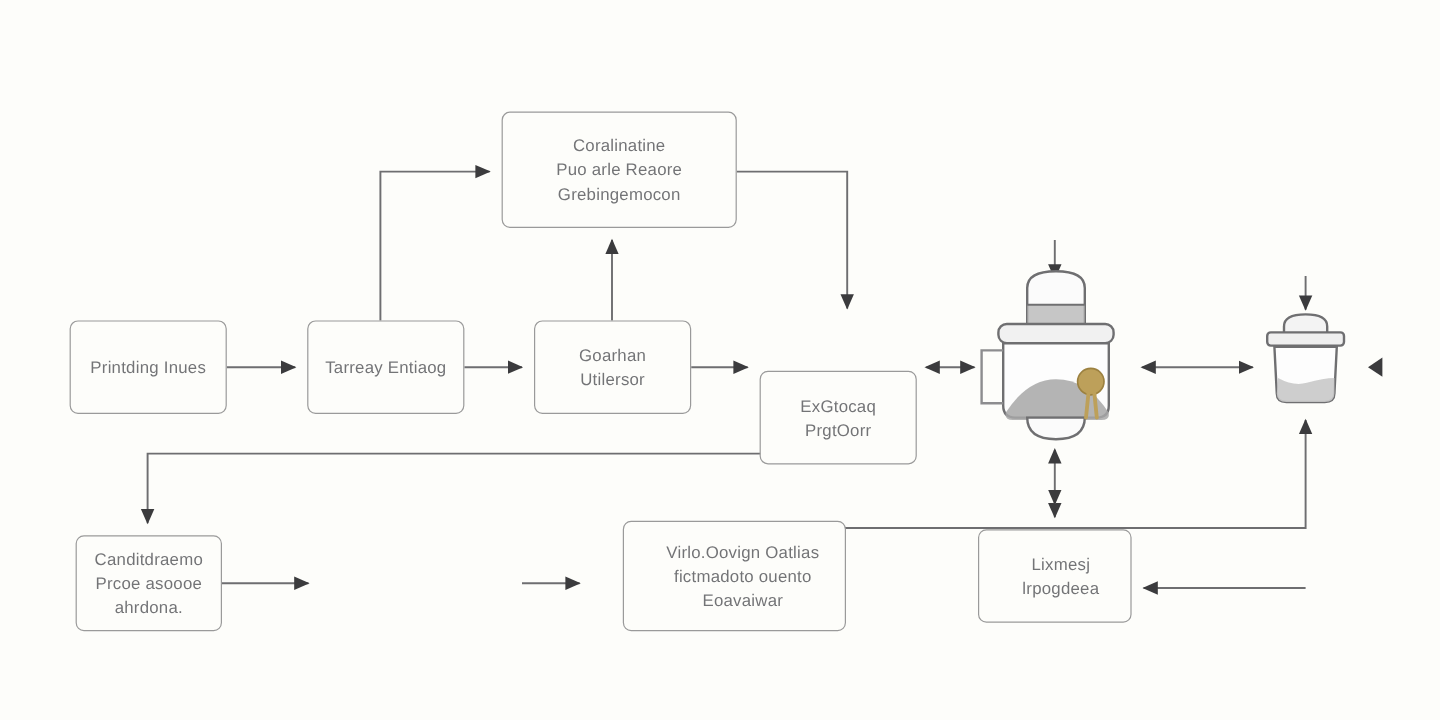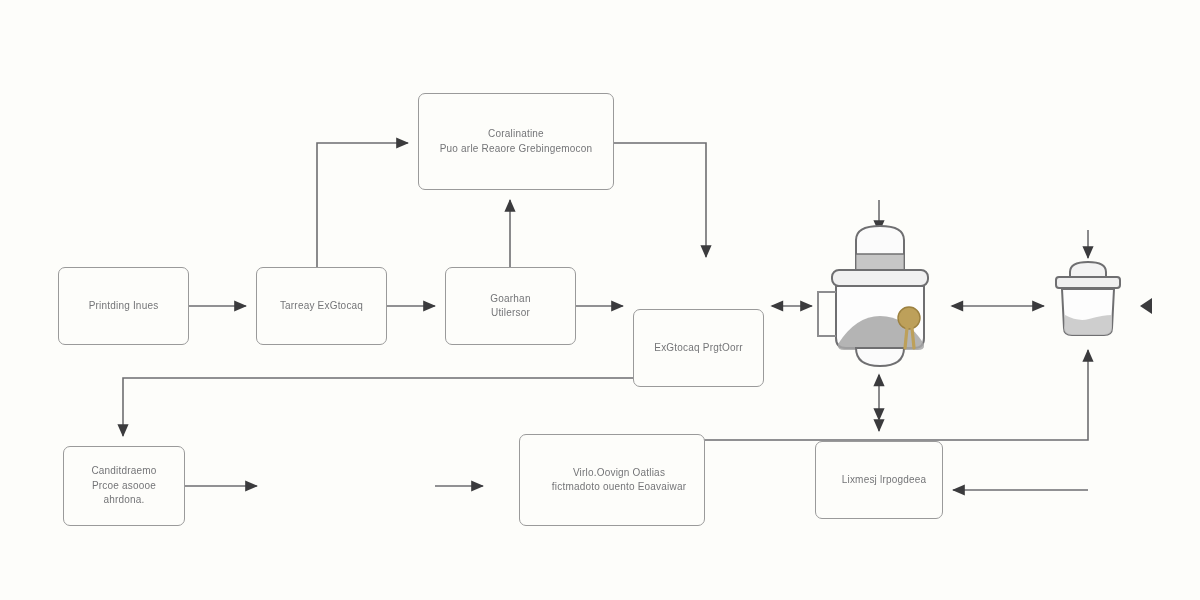--- a/index.html
+++ b/index.html
@@ -15,21 +15,21 @@
     position:absolute;
     box-sizing:border-box;
     border:1.4px solid #9a9a9a;
     border-radius:7px;
     background:#fdfdfa;
     display:flex;
     align-items:center;
     justify-content:center;
     text-align:center;
     color:#55565a;
-    font-size:10px;
+    font-size:14px;
     line-height:1.45;
     letter-spacing:.2px;
     padding:4px 10px;
     filter:blur(0.45px);
   }
   .node .lbl{white-space:pre-line;opacity:.82;}
   svg.wires{position:absolute;inset:0;width:1200px;height:600px;pointer-events:none;}
   svg.art{position:absolute;pointer-events:none;}
 </style>
 </head>
@@ -90,21 +90,21 @@
   <div class="node" style="left:418px;top:93px;width:196px;height:97px;">
     <span class="lbl">Coralinatine
 Puo arle Reaore Grebingemocon</span>
   </div>
 
   <div class="node" style="left:58px;top:267px;width:131px;height:78px;">
     <span class="lbl">Printding Inues</span>
   </div>
 
   <div class="node" style="left:256px;top:267px;width:131px;height:78px;">
-    <span class="lbl">Tarreay ExGtocaq</span>
+    <span class="lbl">Tarreay Entiaog</span>
   </div>
 
   <div class="node" style="left:445px;top:267px;width:131px;height:78px;">
     <span class="lbl">Goarhan
 Utilersor</span>
   </div>
 
   <div class="node" style="left:633px;top:267px;width:131px;height:78px;margin-top:42px;">
     <span class="lbl">ExGtocaq PrgtOorr</span>
   </div>

